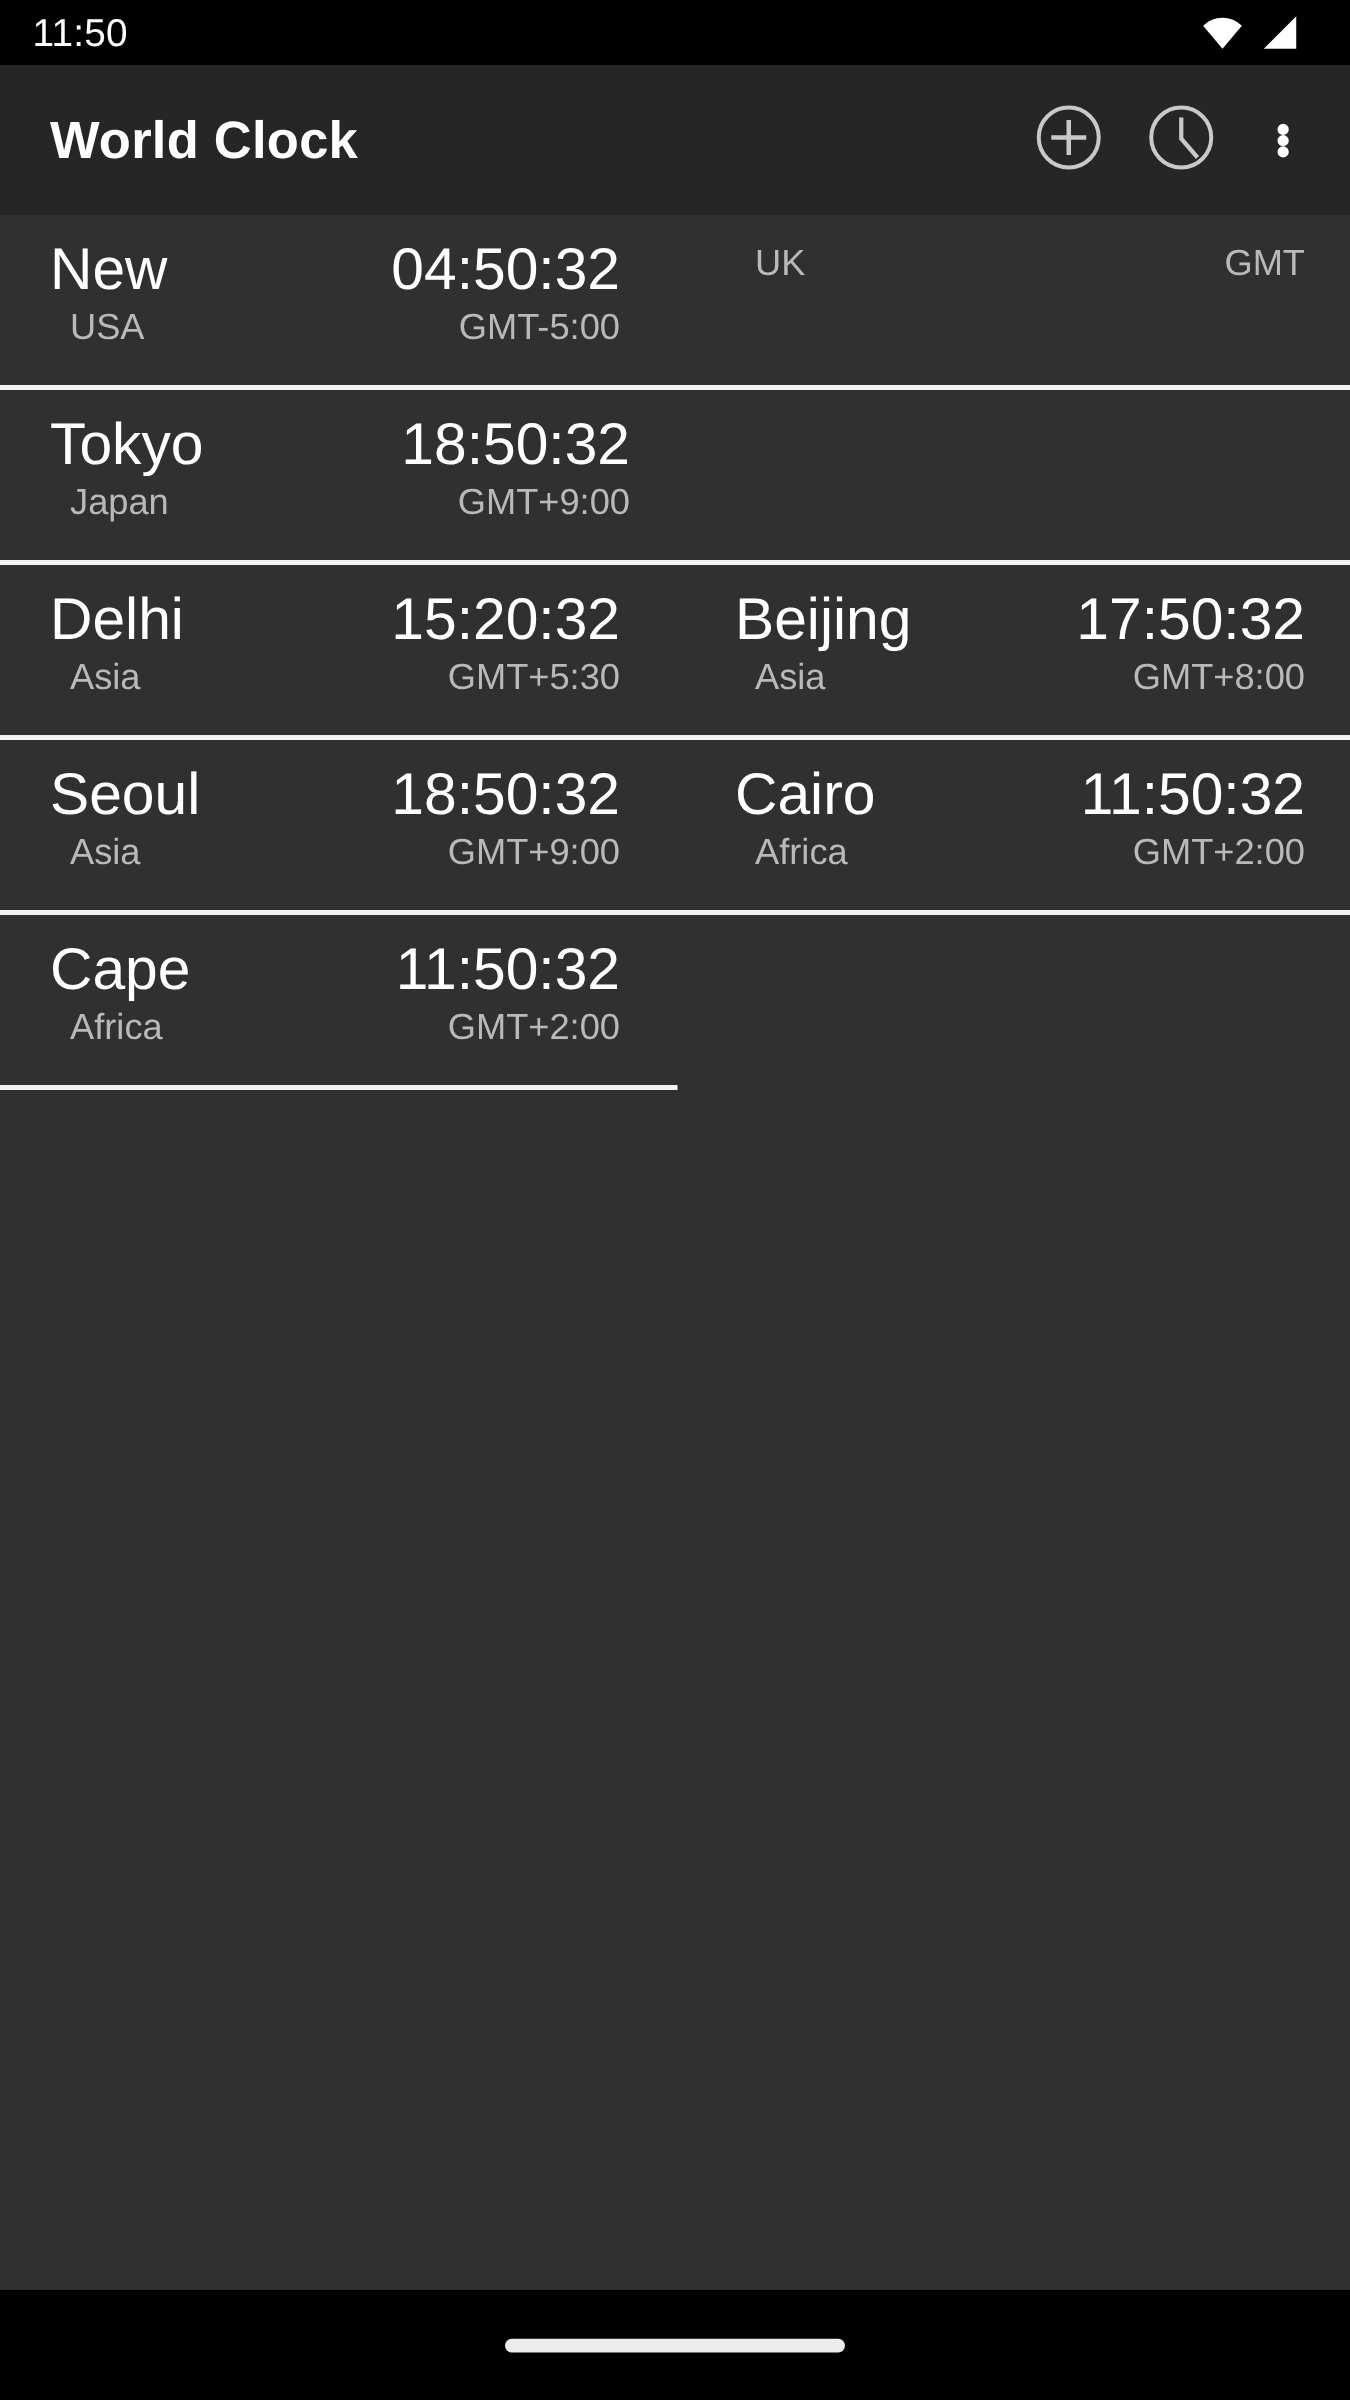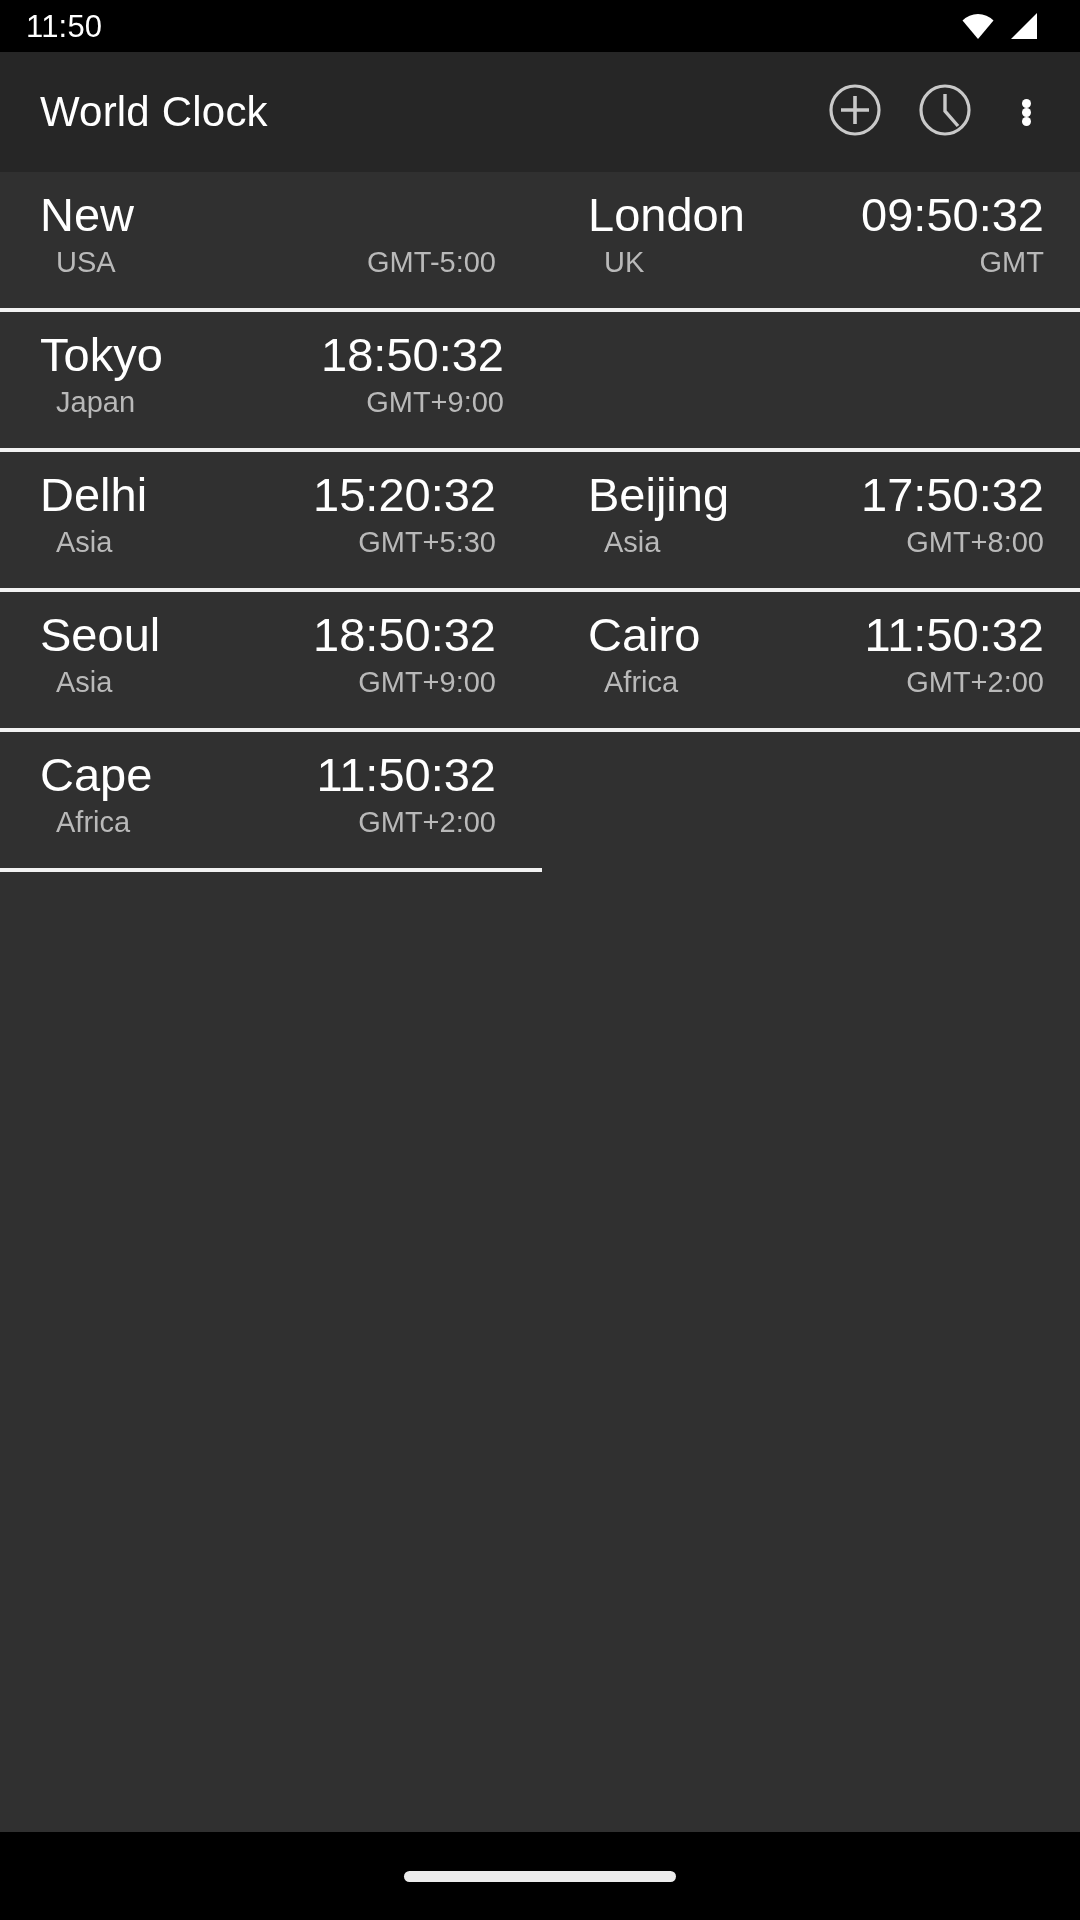--- a/index.html
+++ b/index.html
@@ -56,21 +56,21 @@
     background: #262626;
     display: flex;
     align-items: center;
     padding: 0 26px 0 40px;
     box-sizing: border-box;
     flex: 0 0 auto;
   }
   .app-title {
     color: #ffffff;
     font-size: 42px;
-    font-weight: 400;
+    font-weight: 700;
     letter-spacing: 0.2px;
     flex: 1 1 auto;
     white-space: nowrap;
   }
   .bar-actions {
     display: flex;
     align-items: center;
     gap: 16px;
   }
   .icon-btn {
@@ -235,31 +235,28 @@
 
     </div>
   </div>
 
   <div class="clock-list">
 
     <div class="clock-row">
       <div class="clock-cell">
         <div class="cell-top">
           <span class="city">New</span>
+          <span class="time">04:50:32</span>
         </div>
         <div class="cell-bottom">
           <span class="region">USA</span>
           <span class="offset">GMT-5:00</span>
         </div>
       </div>
       <div class="clock-cell">
-        <div class="cell-top">
-          <span class="city">London</span>
-          <span class="time">09:50:32</span>
-        </div>
         <div class="cell-bottom">
           <span class="region">UK</span>
           <span class="offset">GMT</span>
         </div>
       </div>
     </div>
     <div class="divider"></div>
 
     <div class="clock-row">
       <div class="clock-cell">

